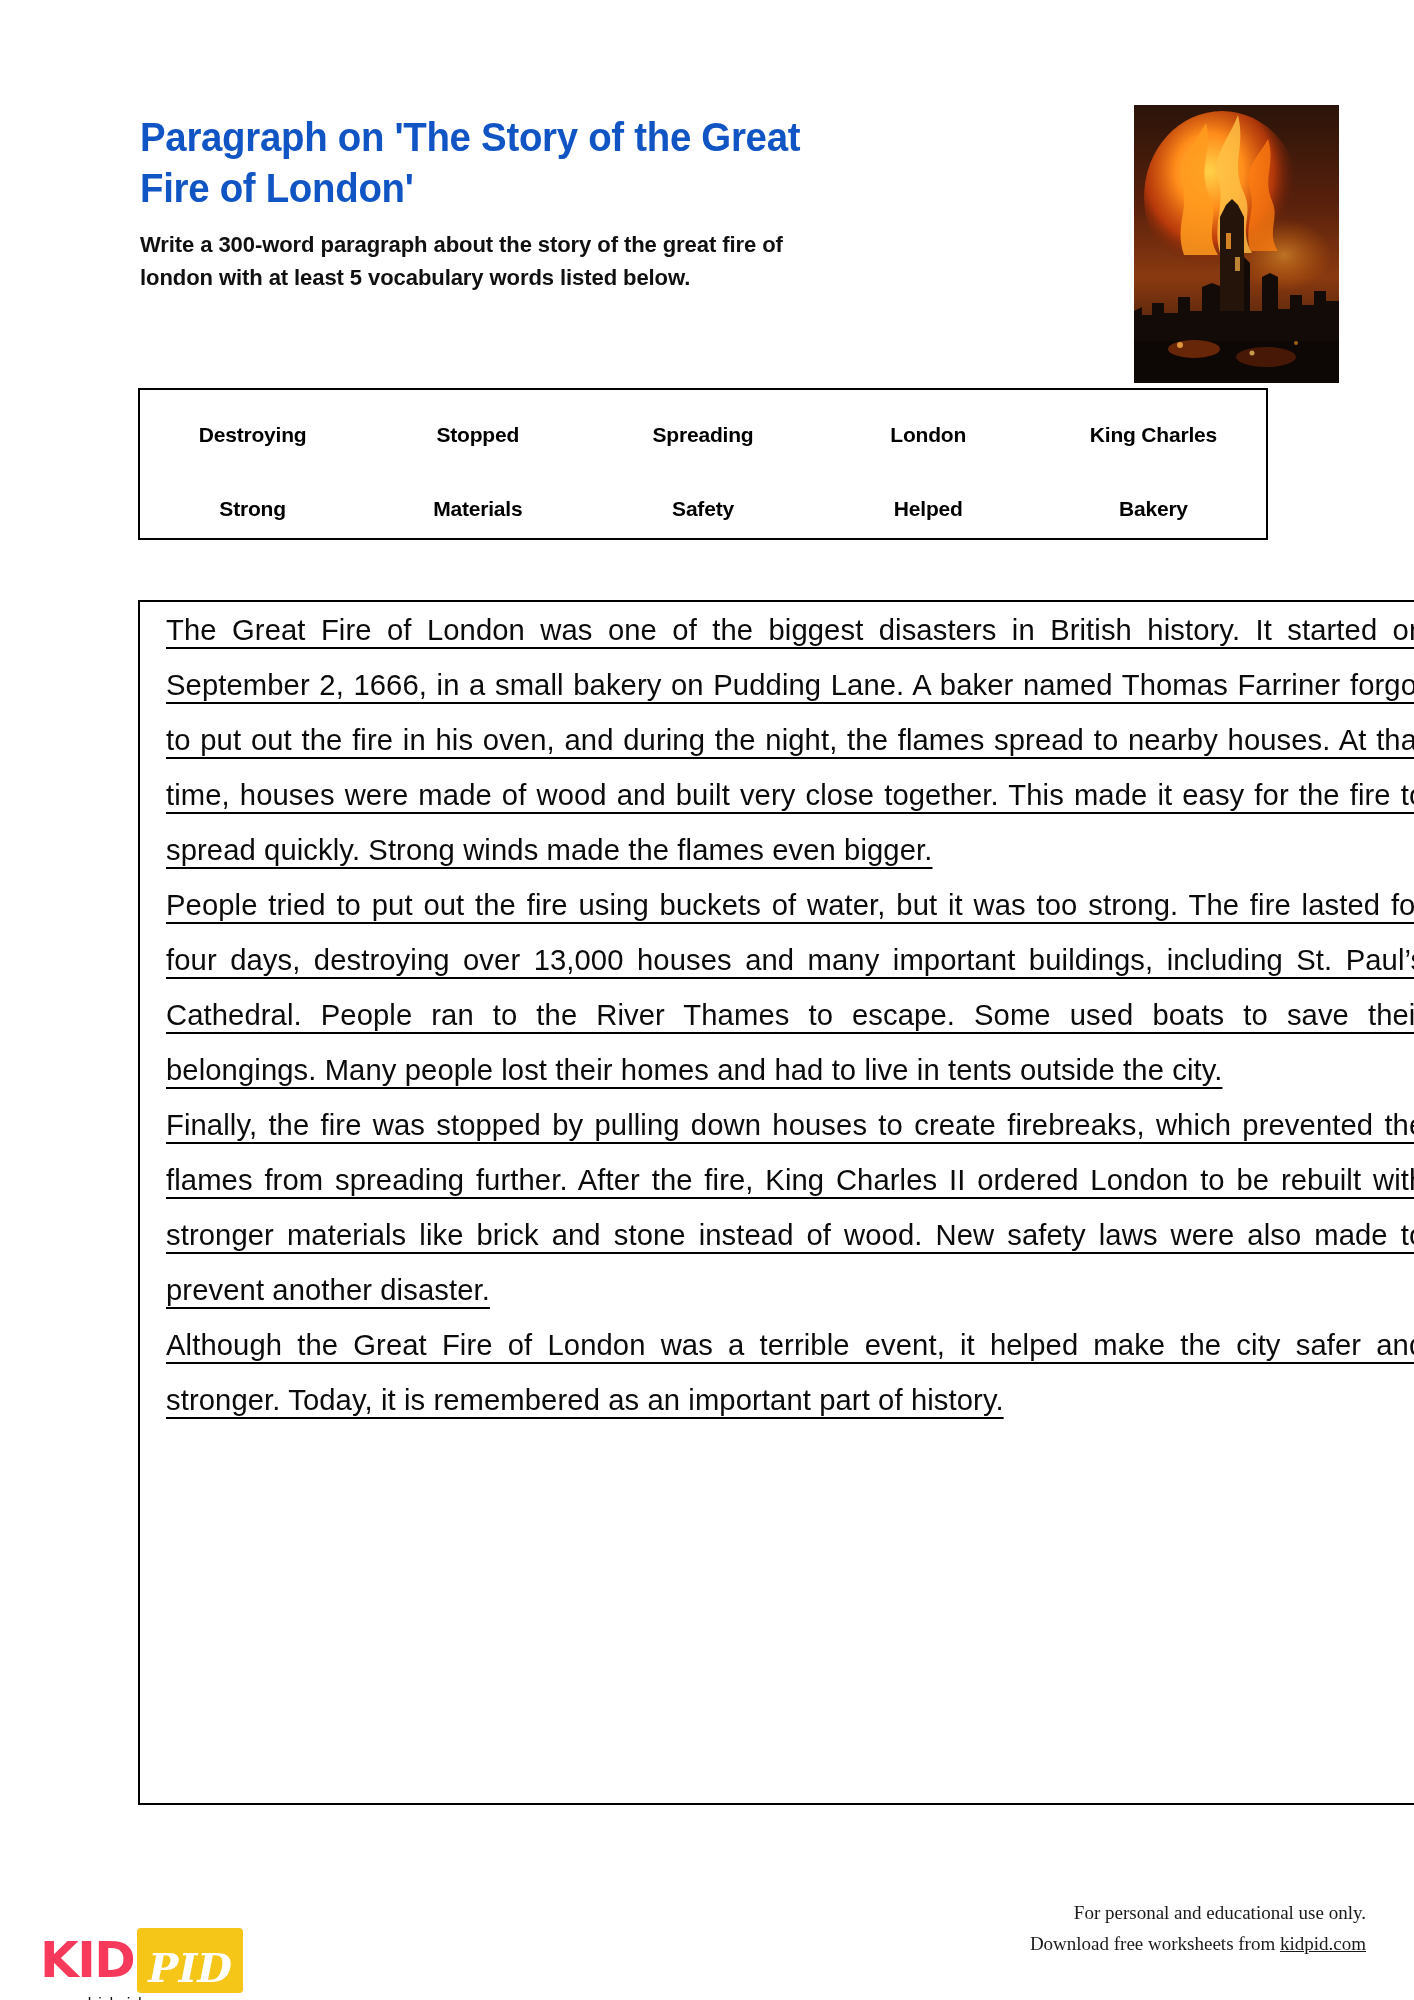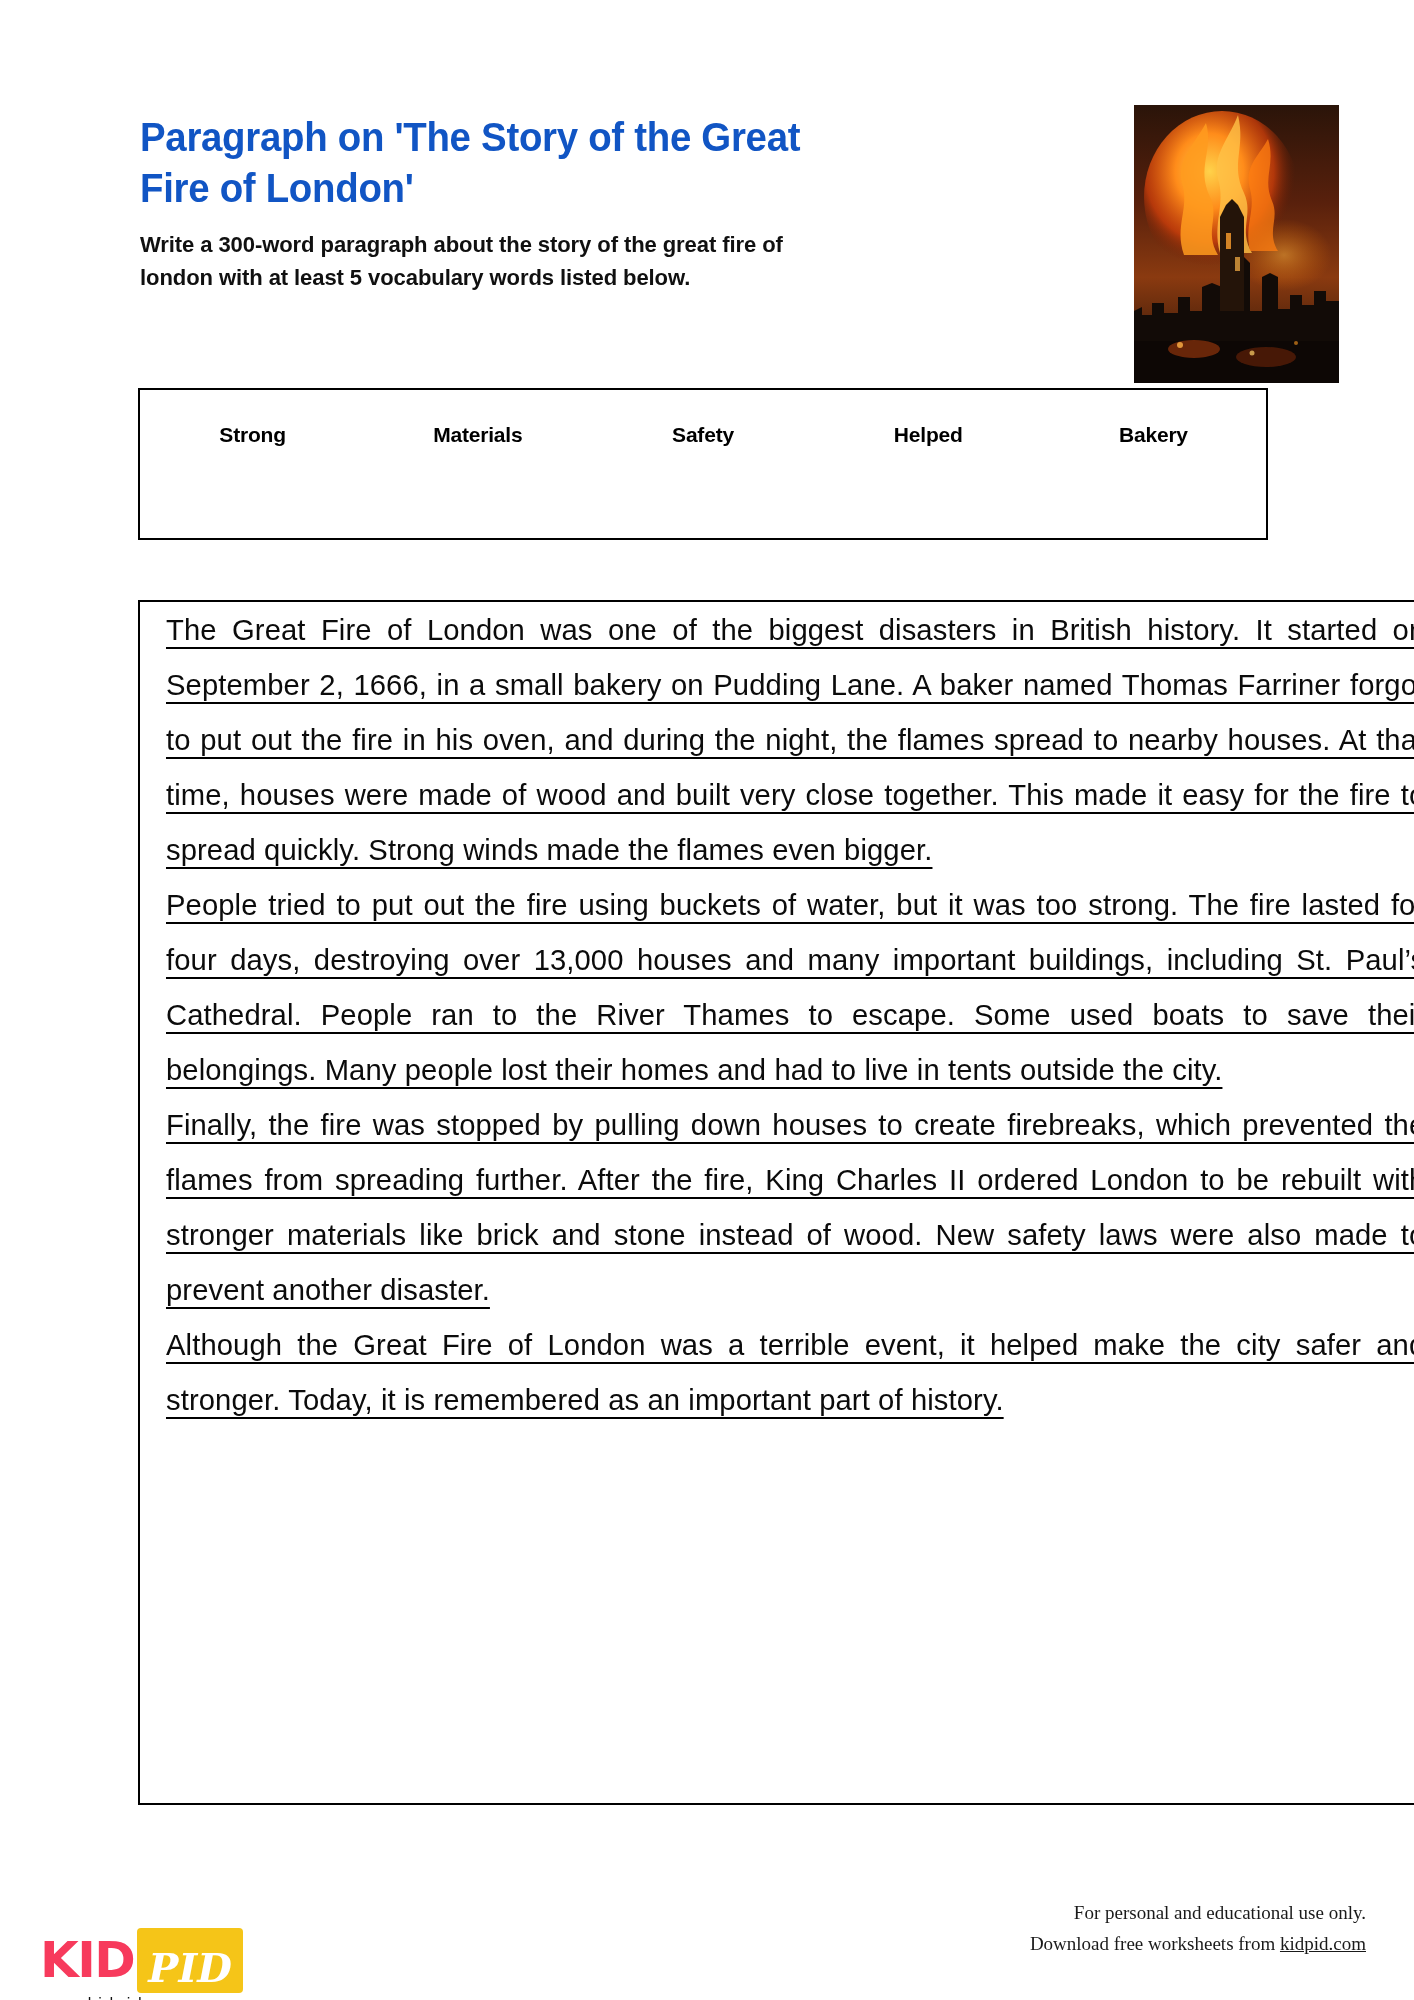--- a/index.html
+++ b/index.html
@@ -223,20 +223,27 @@
       <ellipse cx="60" cy="244" rx="26" ry="9" fill="#b5400d" opacity="0.55"></ellipse>
       <ellipse cx="132" cy="252" rx="30" ry="10" fill="#8e2f08" opacity="0.45"></ellipse>
       <circle cx="46" cy="240" r="3" fill="#ffb347" opacity="0.8"></circle>
       <circle cx="118" cy="248" r="2.5" fill="#ffd36b" opacity="0.7"></circle>
       <circle cx="162" cy="238" r="2" fill="#ff9b1f" opacity="0.6"></circle>
     </svg>
   </div>
 
   <div class="vocab-box">
     <div class="vocab-row">
+      <div class="vocab-cell">Destroying</div>
+      <div class="vocab-cell">Stopped</div>
+      <div class="vocab-cell">Spreading</div>
+      <div class="vocab-cell">London</div>
+      <div class="vocab-cell">King Charles</div>
+    </div>
+    <div class="vocab-row">
       <div class="vocab-cell">Strong</div>
       <div class="vocab-cell">Materials</div>
       <div class="vocab-cell">Safety</div>
       <div class="vocab-cell">Helped</div>
       <div class="vocab-cell">Bakery</div>
     </div>
   </div>
 
   <div class="writing-box">
     <div class="para">The Great Fire of London was one of the biggest disasters in British history. It started on September 2, 1666, in a small bakery on Pudding Lane. A baker named Thomas Farriner forgot to put out the fire in his oven, and during the night, the flames spread to nearby houses. At that time, houses were made of wood and built very close together. This made it easy for the fire to spread quickly. Strong winds made the flames even bigger.</div>

